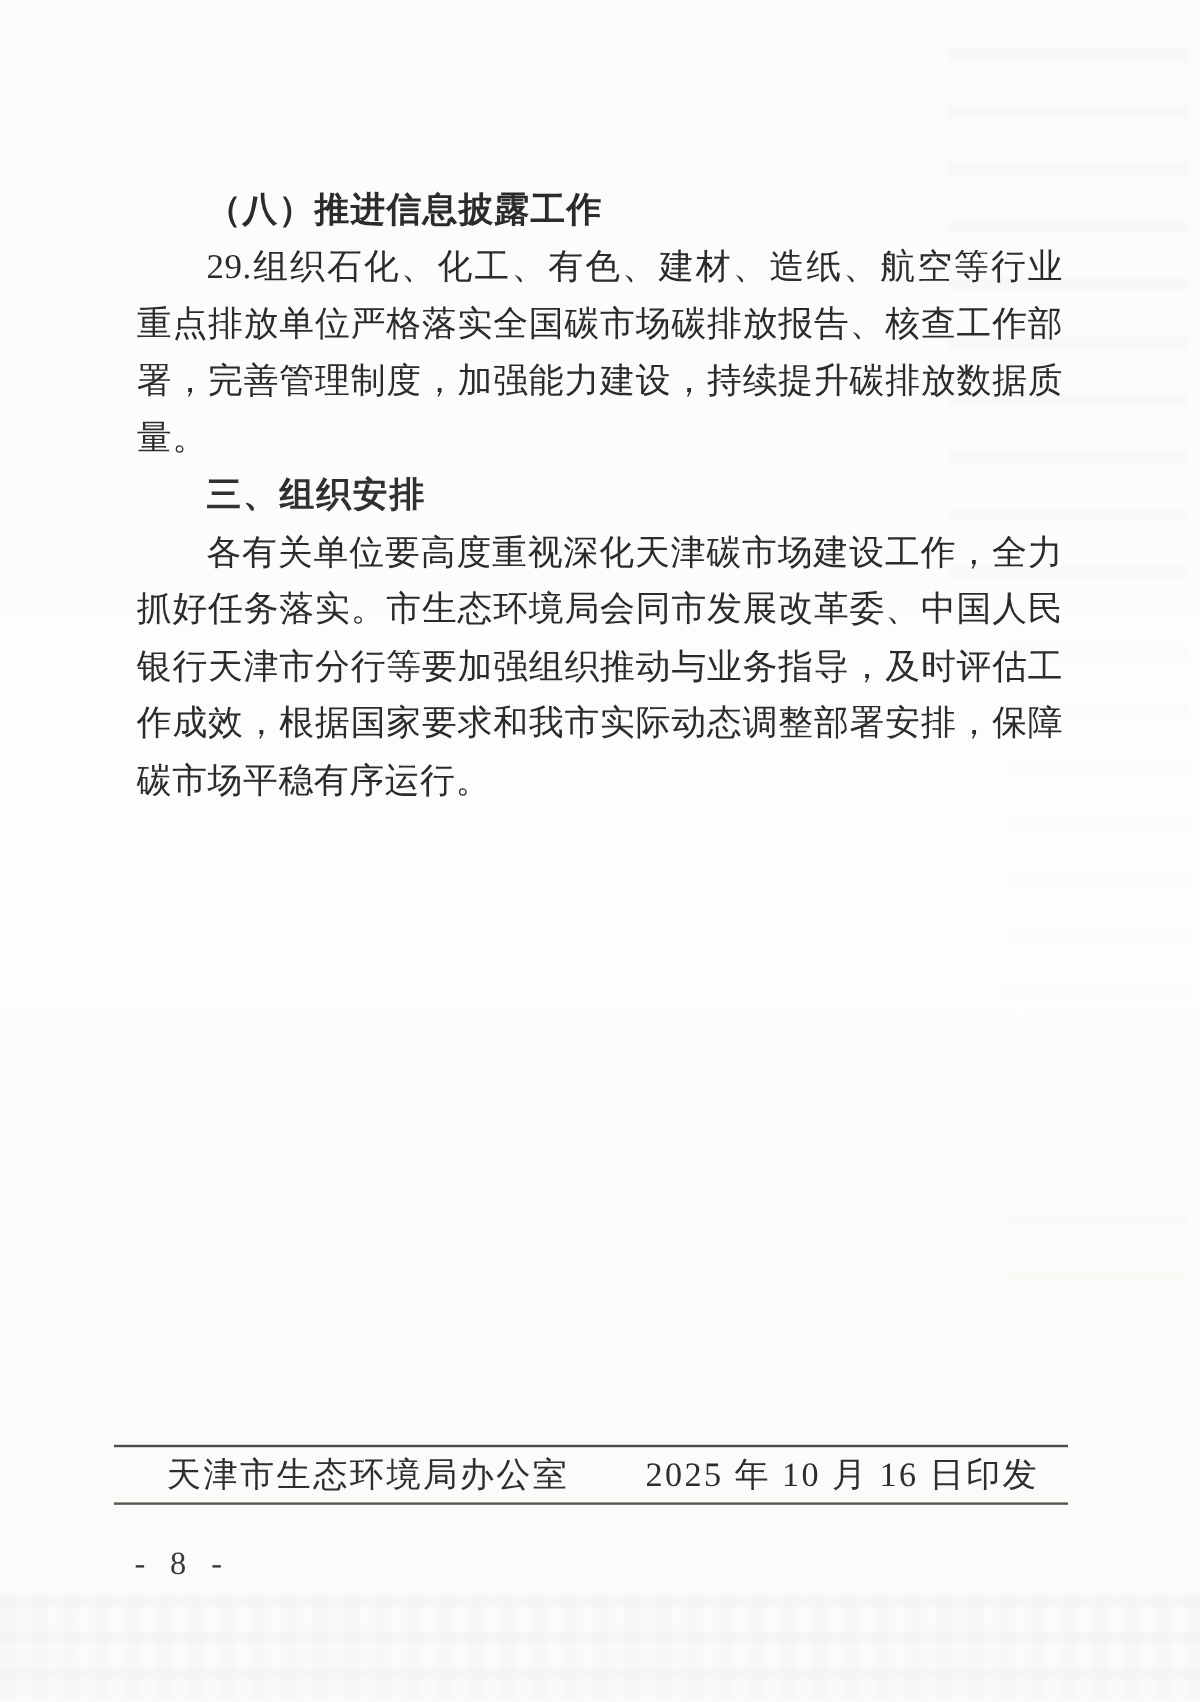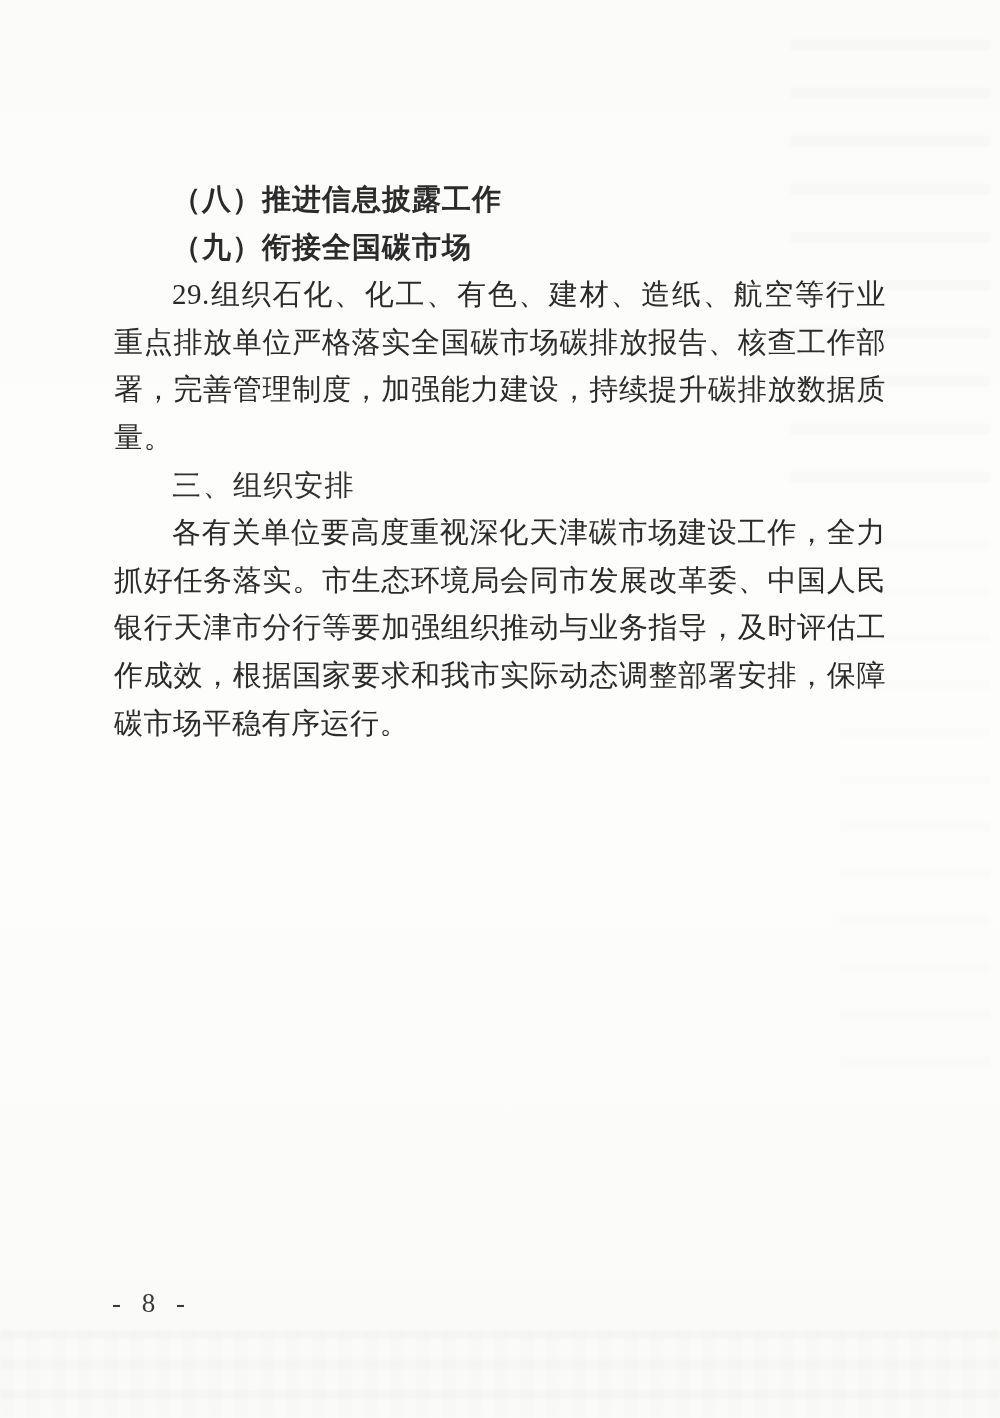--- a/index.html
+++ b/index.html
@@ -49,38 +49,38 @@
         rgba(182,182,178,0.10) 0px, rgba(182,182,178,0.10) 9px,
         rgba(255,255,255,0) 9px, rgba(255,255,255,0) 30px),
       repeating-linear-gradient(90deg,
         rgba(182,182,178,0.05) 0px, rgba(182,182,178,0.05) 14px,
         rgba(255,255,255,0) 14px, rgba(255,255,255,0) 26px);
   }
 
   .doc-body {
     position: absolute;
     left: 114px;
-    top: 176px;
+    top: 152px;
     width: 772px;
     font-size: 29px;
     line-height: 47.6px;
     text-align: justify;
     letter-spacing: 0.5px;
   }
   .doc-body p {
     margin: 0;
     text-indent: 2em;
   }
   .heading-kai {
     font-weight: bold;
     letter-spacing: 1px;
   }
   .heading-hei {
     font-family: "Liberation Sans", "DejaVu Sans", sans-serif;
-    font-weight: normal;
+    font-weight: bold;
     font-size: 29px;
     letter-spacing: 1.5px;
     color: #303030;
   }
 
   .colophon {
     position: absolute;
     left: 95px;
     top: 1204px;
     width: 795px;
@@ -117,22 +117,29 @@
 <body>
 
 <div class="scan-page">
 
   <div class="bleed bleed-top-right"></div>
   <div class="bleed bleed-mid-right"></div>
   <div class="bleed bleed-bottom"></div>
 
   <div class="doc-body">
     <p class="heading-kai">（八）推进信息披露工作</p>
-    <p class="heading-kai">（九）衔接全国碳市场</p>
     <p>29.组织石化、化工、有色、建材、造纸、航空等行业重点排放单位严格落实全国碳市场碳排放报告、核查工作部署，完善管理制度，加强能力建设，持续提升碳排放数据质量。</p>
     <p class="heading-hei">三、组织安排</p>
     <p>各有关单位要高度重视深化天津碳市场建设工作，全力抓好任务落实。市生态环境局会同市发展改革委、中国人民银行天津市分行等要加强组织推动与业务指导，及时评估工作成效，根据国家要求和我市实际动态调整部署安排，保障碳市场平稳有序运行。</p>
   </div>
 
+  <div class="colophon">
+    <div class="rule"></div>
+    <div class="colophon-row">
+      <span>天津市生态环境局办公室</span>
+      <span>2025 年 10 月 16 日印发</span>
+    </div>
+    <div class="rule-thin"></div>
+  </div>
 
   <div class="page-number">- 8 -</div>
 
 </div>
 
 </body></html>

